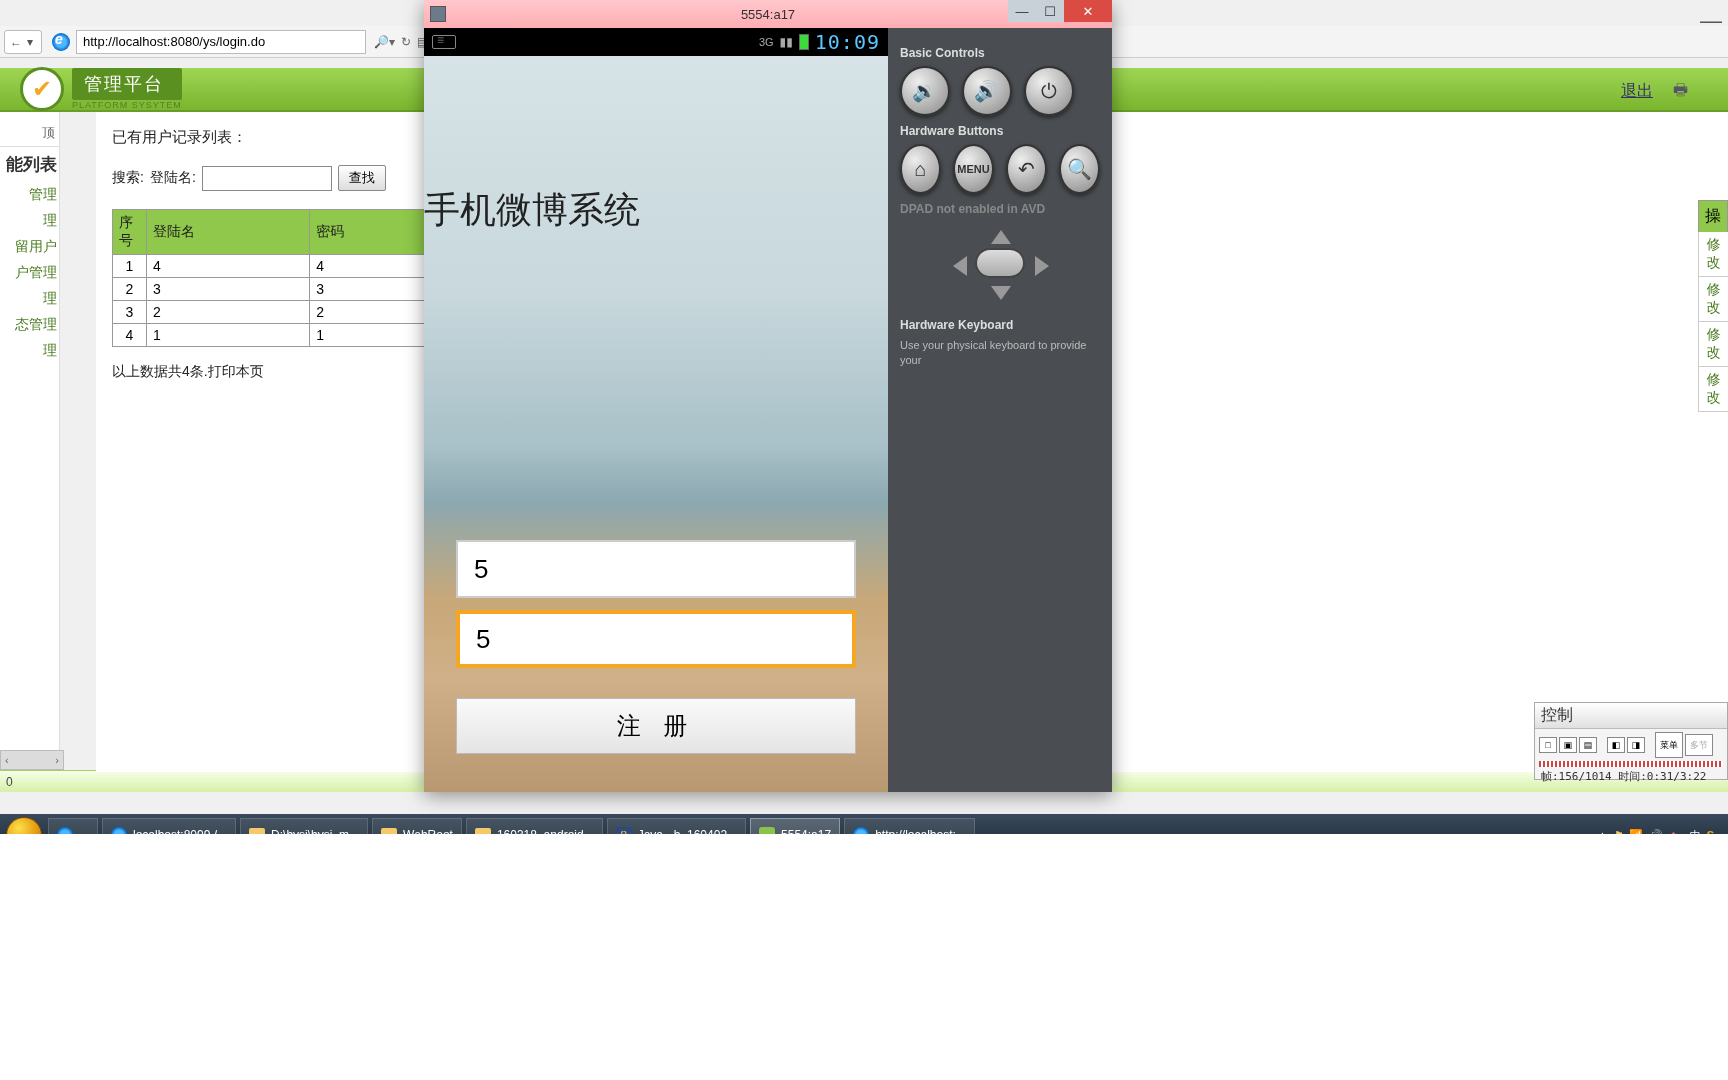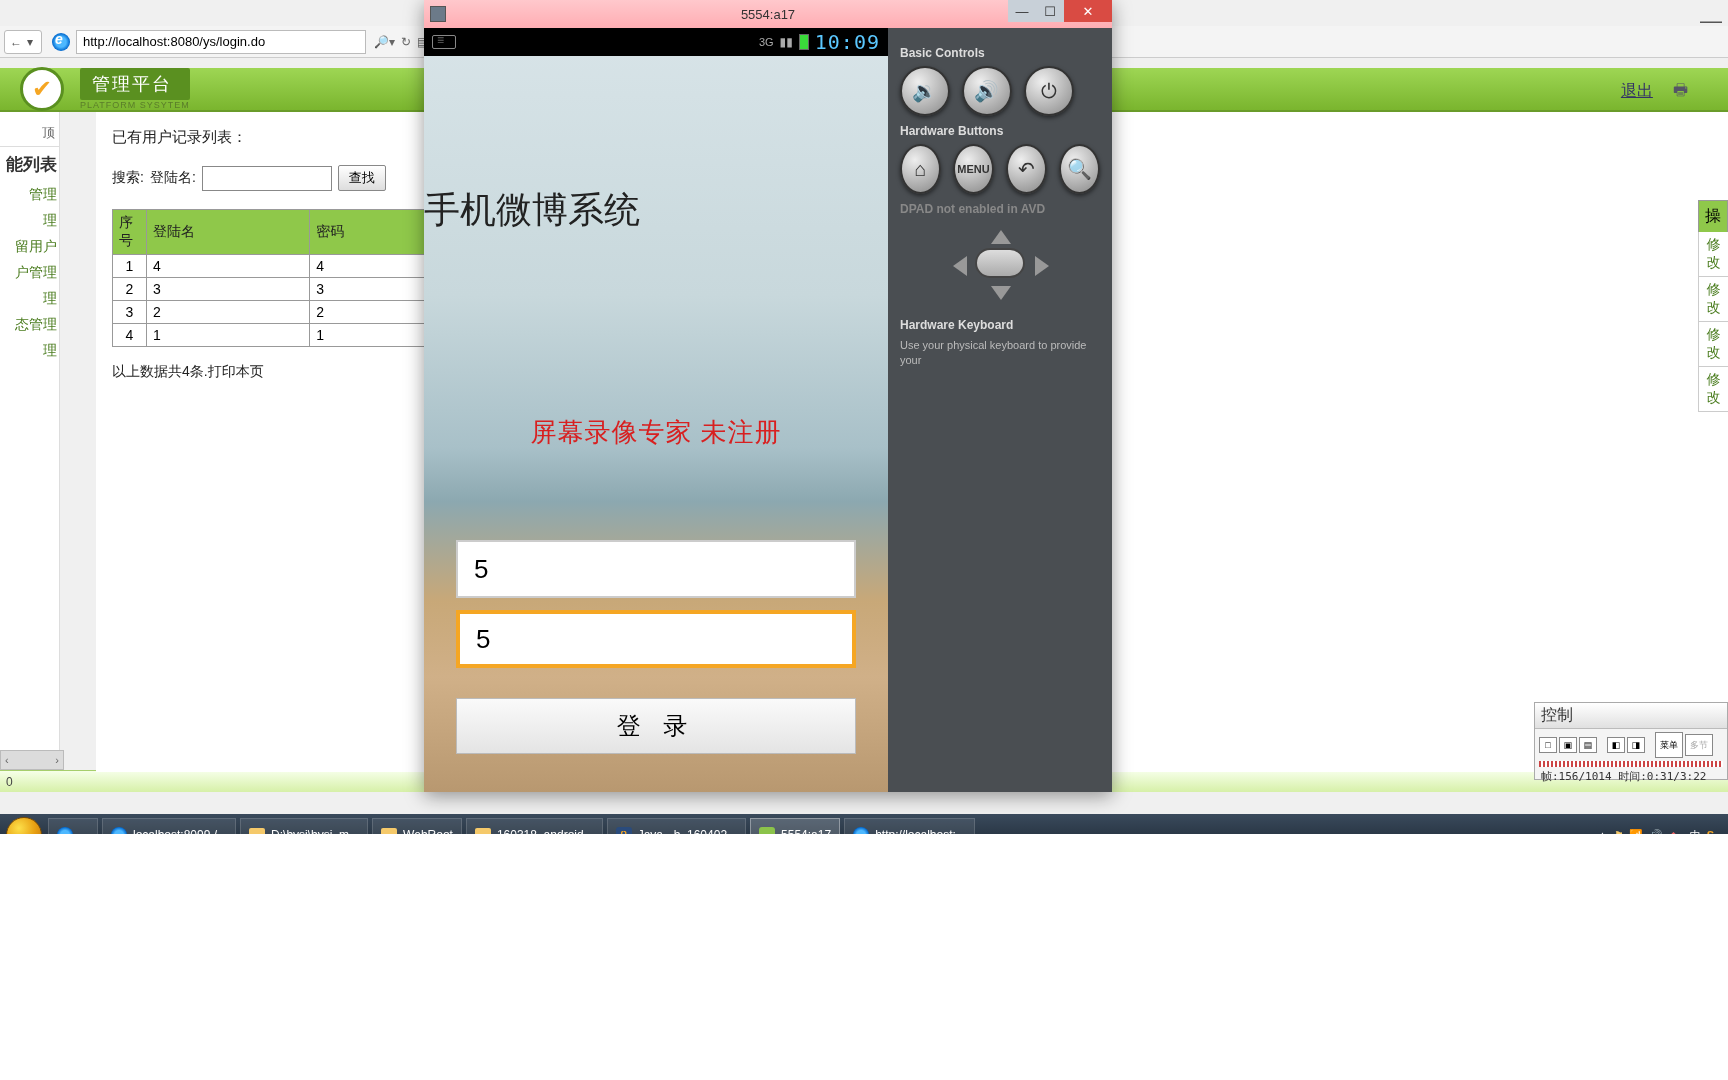--- a/index.html
+++ b/index.html
@@ -11,21 +11,21 @@
 .nav-btn-wrap { display: flex; align-items: center; border: 1px solid #bbb; border-radius: 3px; background: #fff; height: 24px; padding: 0 4px; margin-right: 4px; }
 .nav-arrow { width: 14px; height: 14px; display: inline-flex; align-items: center; justify-content: center; color: #555; font-size: 12px; cursor: pointer; }
 .ie-icon { width: 18px; height: 18px; background: radial-gradient(circle,#4db8ff 40%,#0066cc 70%); border-radius: 50%; margin: 0 6px; position: relative; }
 .ie-icon::after { content:'e'; position: absolute; top:-2px; left:3px; color:#fff; font-style:italic; font-weight:bold; font-size:14px; }
 .addr-field { flex: 0 0 290px; border: 1px solid #bbb; height: 24px; padding: 0 6px; font-size: 13px; background: #fff; display: flex; align-items: center; }
 .addr-icons { margin-left: 8px; display: flex; gap: 6px; color: #666; font-size: 12px; }
 
 
 .platform-bar { position: absolute; top: 68px; left: 0; right: 0; height: 44px; background: linear-gradient(#9ed654,#7ab52e); display: flex; align-items: center; padding-left: 20px; border-bottom: 2px solid #6a9c2a; }
 .platform-logo { width: 44px; height: 44px; background: #fff; border-radius: 50%; border: 3px solid #5a9020; display: flex; align-items: center; justify-content: center; font-size: 24px; color: #f5a623; }
-.platform-title-wrap { margin-left: 16px; }
+.platform-title-wrap { margin-left: 8px; }
 .platform-title { background: #5a9020; color: #fff; padding: 4px 12px; font-size: 18px; letter-spacing: 2px; border-radius: 2px; }
 .platform-sub { font-size: 9px; color: #5a7d2a; letter-spacing: 1px; }
 .platform-right { position: absolute; right: 40px; top: 78px; display: flex; align-items: center; gap: 20px; }
 .logout-link { color: #336; font-size: 16px; text-decoration: underline; cursor: pointer; }
 
 
 .sidebar { position: absolute; top: 112px; left: 0; width: 60px; background: #fff; border-right: 1px solid #ddd; padding-top: 8px; height: 660px; overflow:hidden; }
 .side-top { font-size: 13px; color: #666; border-bottom: 1px solid #ddd; padding: 4px; text-align:right; }
 .side-head { font-size: 17px; font-weight: bold; color: #333; padding: 6px 2px; text-align:right; }
 .side-item { font-size: 14px; color: #4a7c1e; padding: 4px 2px; white-space: nowrap; text-align:right; cursor: pointer; }
@@ -237,26 +237,25 @@
       <div class="android-status">
         <span class="kb-icon"></span>
         <div class="stat-r">
           <span class="sig">3G</span>
           <span style="color:#aaa;">▮▮</span>
           <span class="batt"></span>
           <span class="clock">10:09</span>
         </div>
       </div>
       <div class="app-title">手机微博系统</div>
-      <div class="wm-text">屏幕录像专家  未注册</div>
       <div class="form-area">
         <input class="app-input" value="5" style="">
         <input class="app-input focus" value="5" style="">
         <div class="btn-row">
-          <button class="app-btn">登 录</button>
+          <button class="app-btn">注 册</button>
         </div>
       </div>
     </div>
     <div class="emu-ctrl">
       <div class="ctrl-sect">Basic Controls</div>
       <div class="ctrl-row">
         <div class="ctrl-btn">🔉</div>
         <div class="ctrl-btn">🔊</div>
         <div class="ctrl-btn">⏻</div>
       </div>

